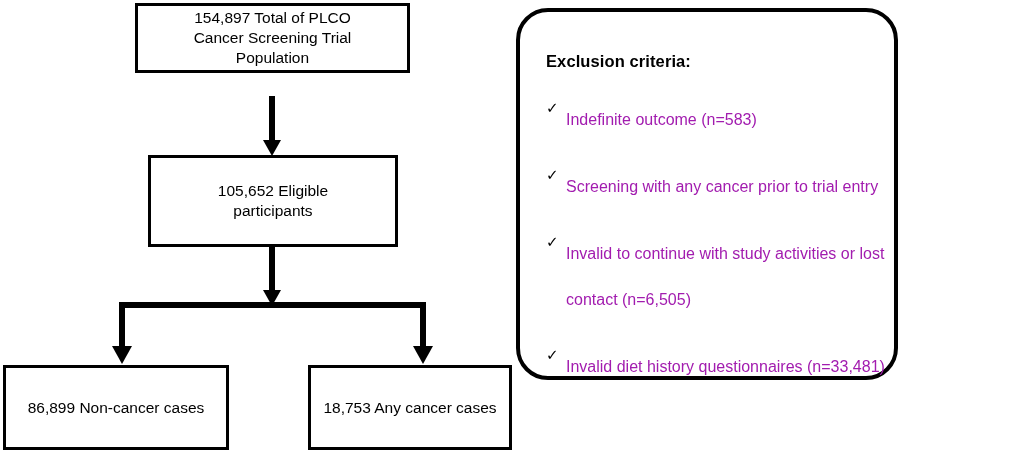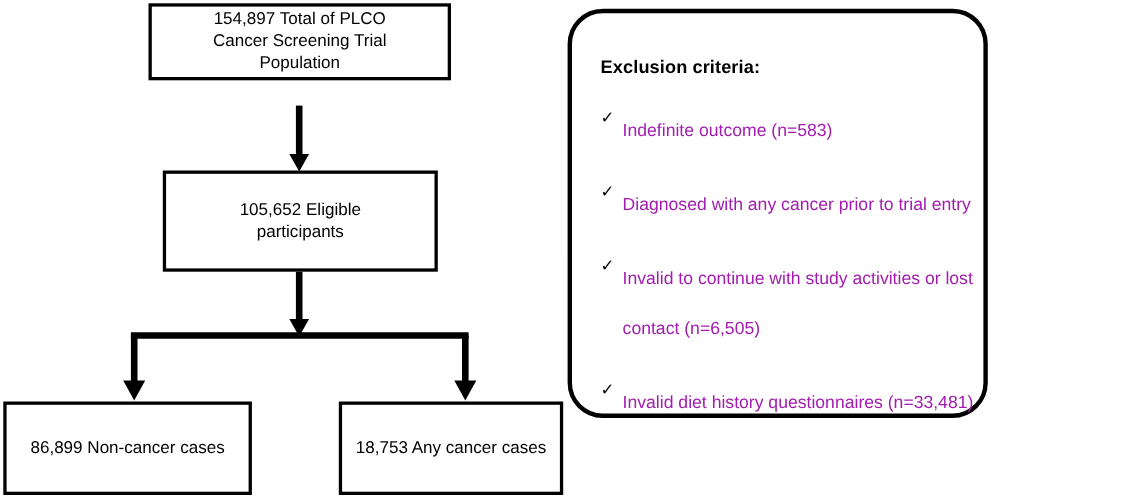--- a/index.html
+++ b/index.html
@@ -83,21 +83,21 @@
       <div id="exclusion-title">Exclusion criteria:</div>
 
       <div class="excl-item">
         <span class="excl-check">✓</span>
         <span class="excl-text">Indefinite outcome (n=583)</span>
       </div>
 
       <div class="excl-item">
         <span class="excl-check">✓</span>
         <span class="excl-text">
-          <span>Diagnosed with any cancer prior to trial entry</span>
+          <span>Screening with any cancer prior to trial entry</span>
         </span>
       </div>
 
       <div class="excl-item">
         <span class="excl-check">✓</span>
         <span class="excl-text">
           <span>Invalid to continue with study activities or lost</span>
           <span class="l2">contact (n=6,505)</span>
         </span>
       </div>

